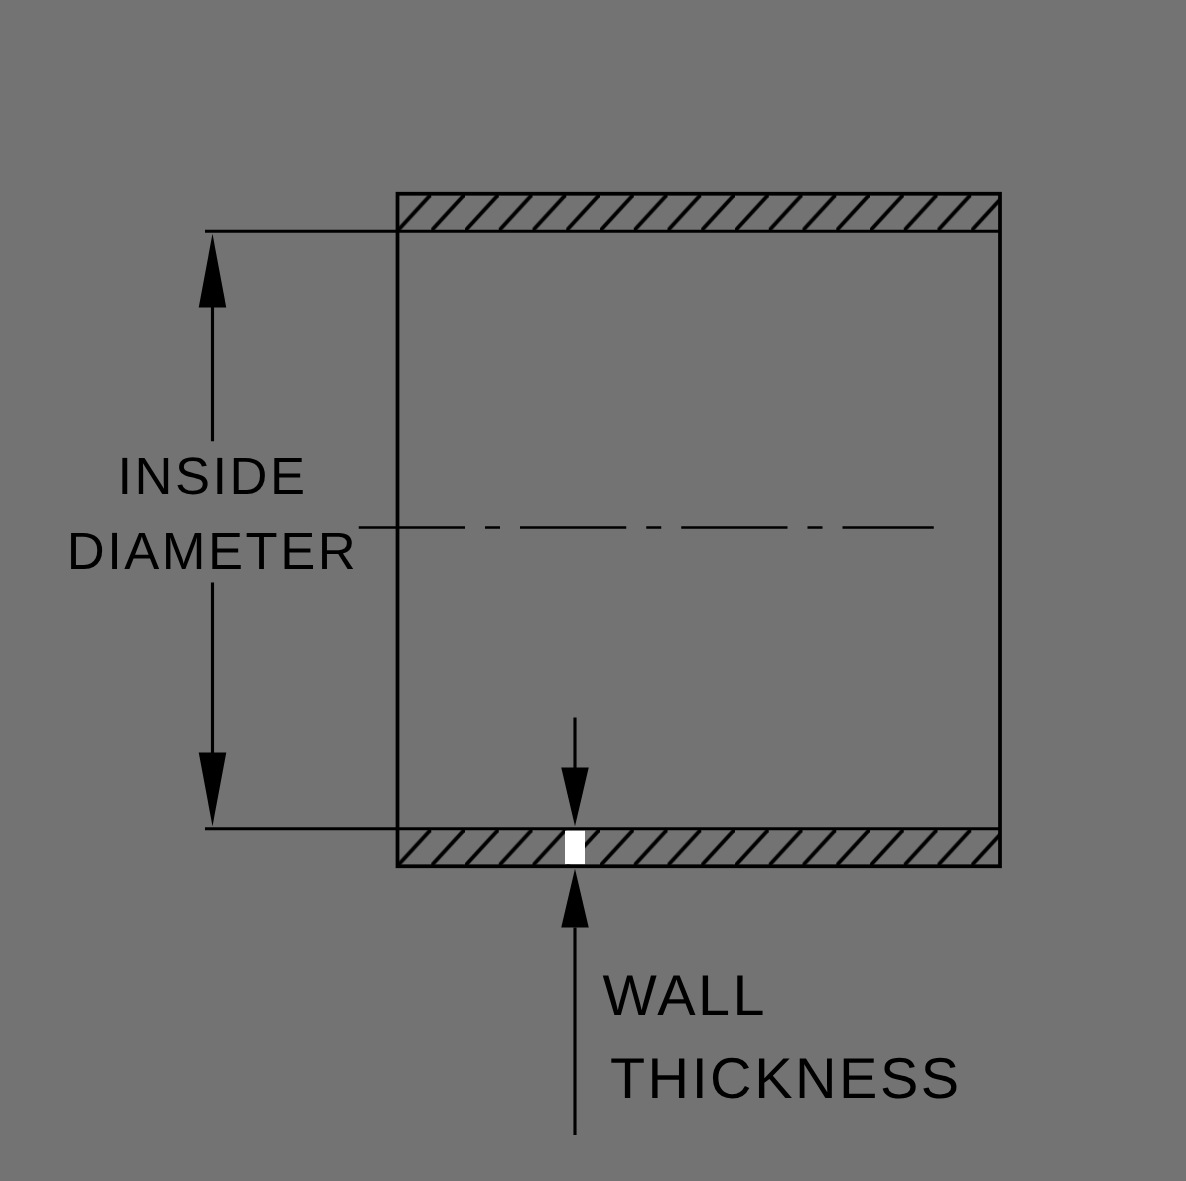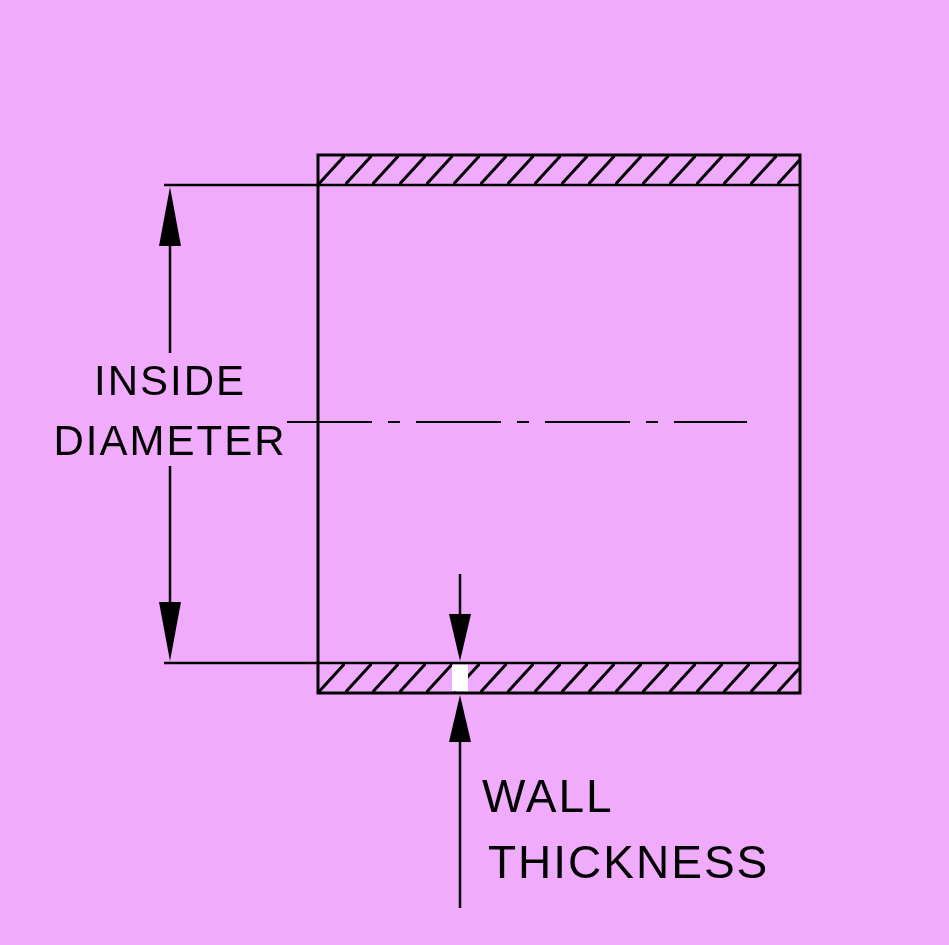--- a/index.html
+++ b/index.html
@@ -4,21 +4,21 @@
 <style>
   html, body {
     margin: 0;
     padding: 0;
     background: #ffffff;
   }
   .stage {
     position: relative;
     width: 949px;
     height: 945px;
-    background: #f0abfc;
+    background: #737373;
     font-family: "Liberation Sans", sans-serif;
     overflow: hidden;
   }
   svg { display: block; }
   .stroke {
     stroke: #000000;
     fill: none;
   }
   .solid {
     fill: #000000;

